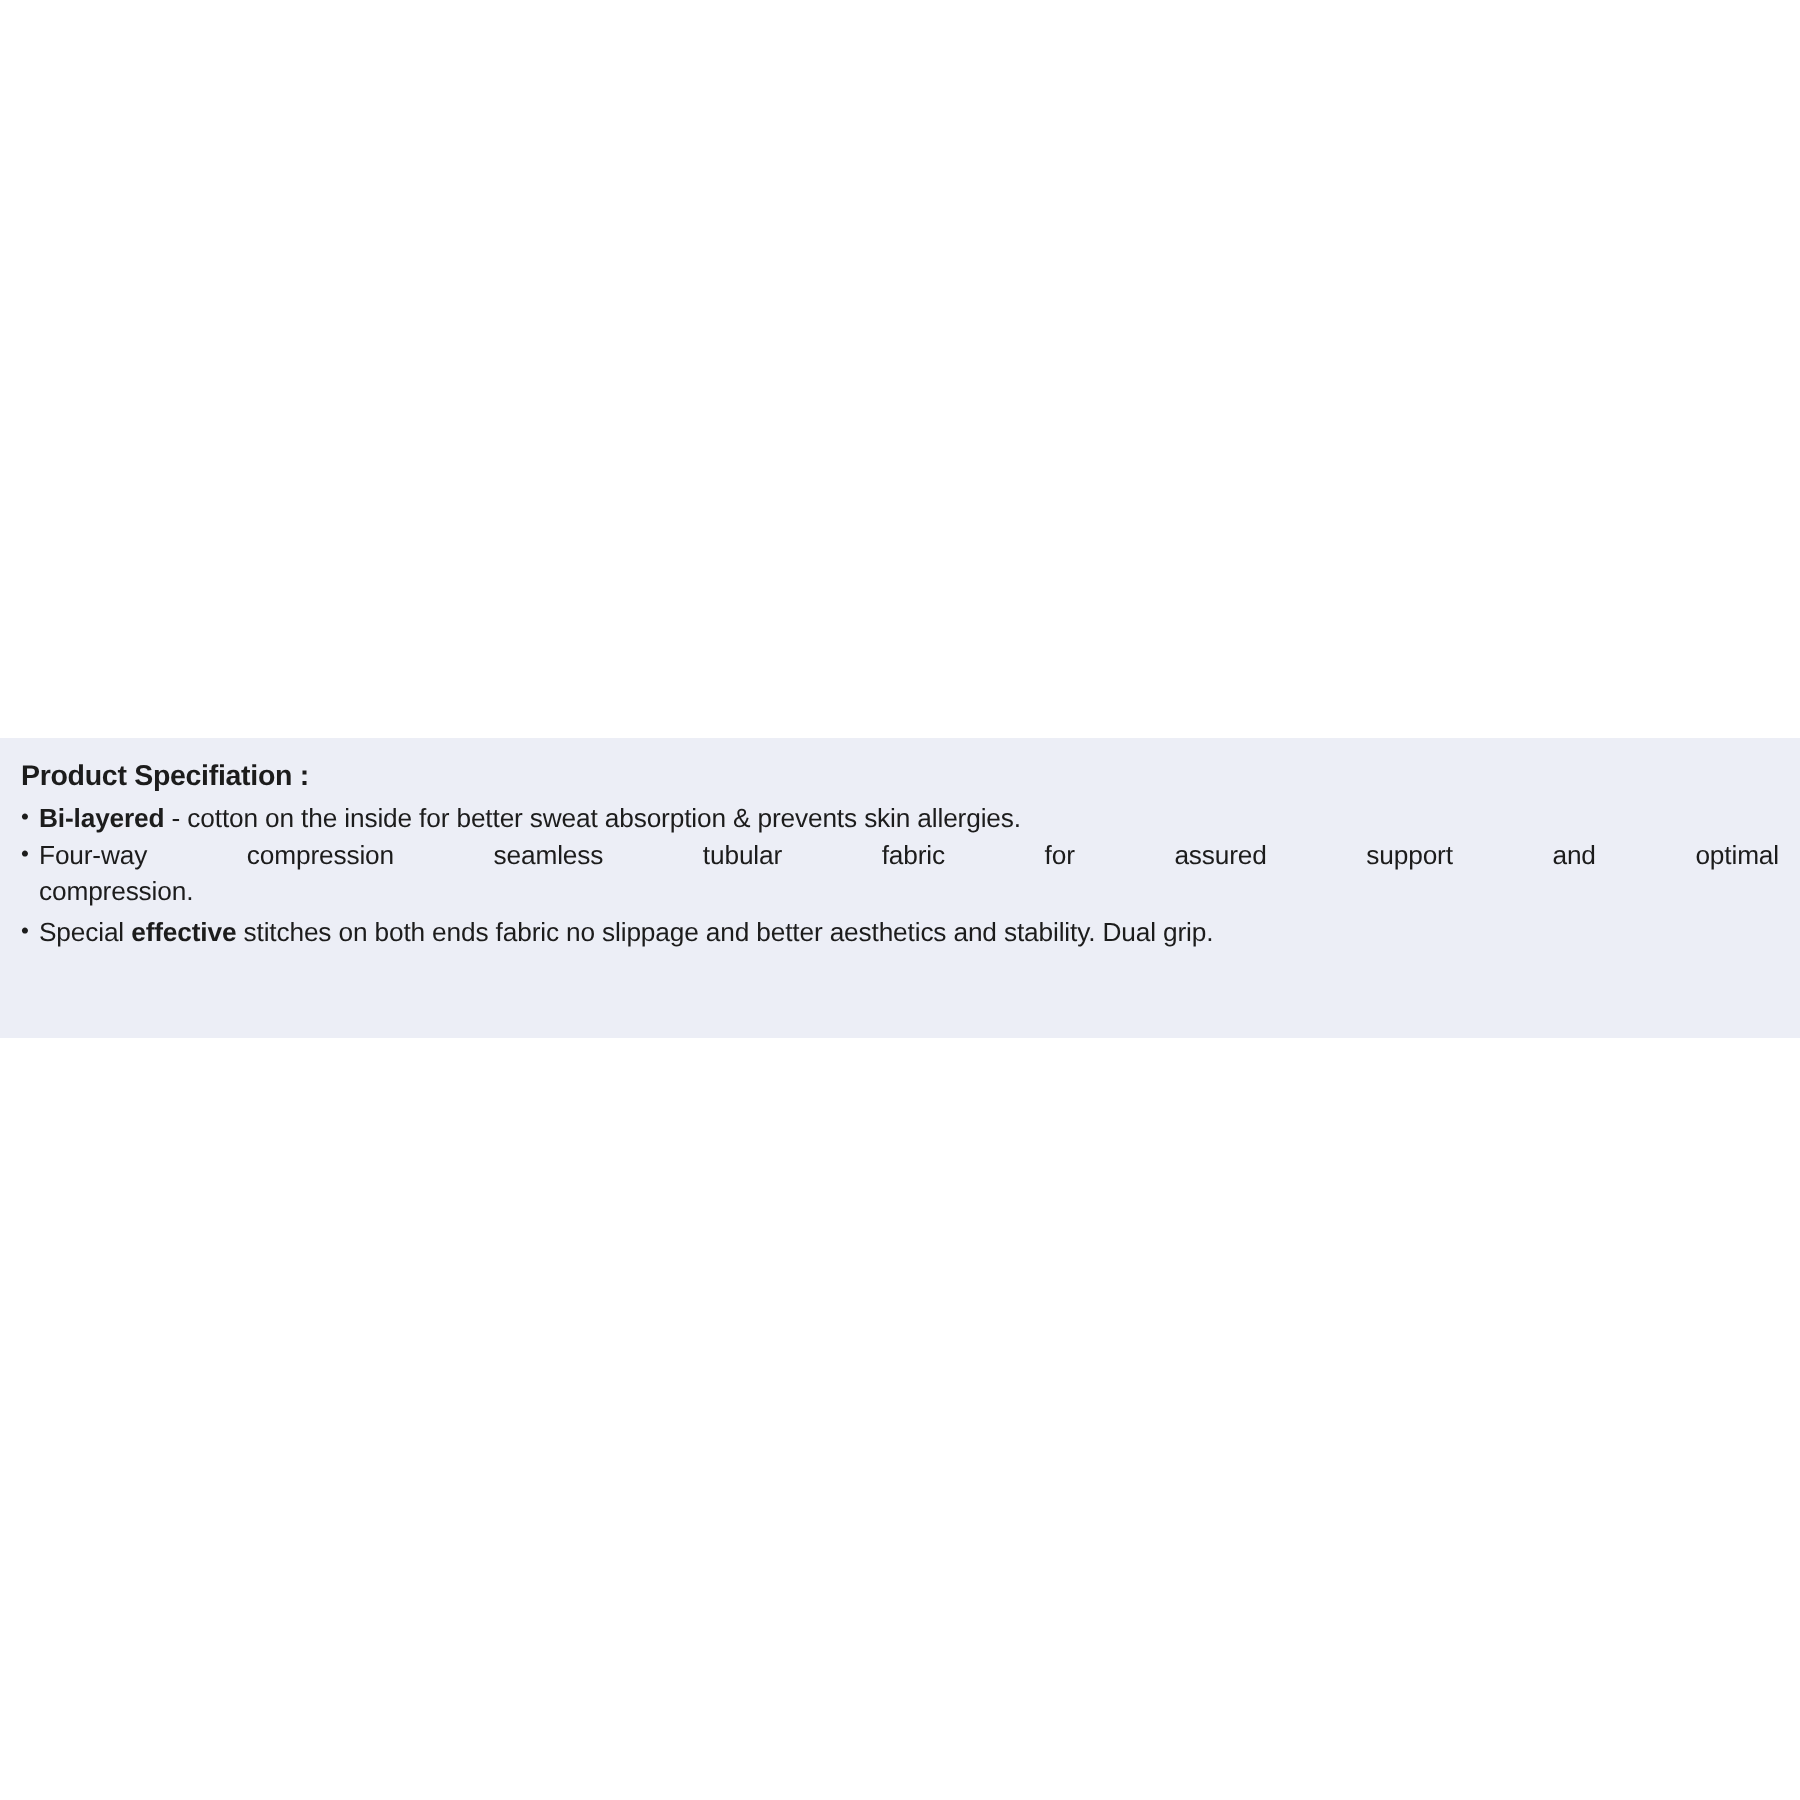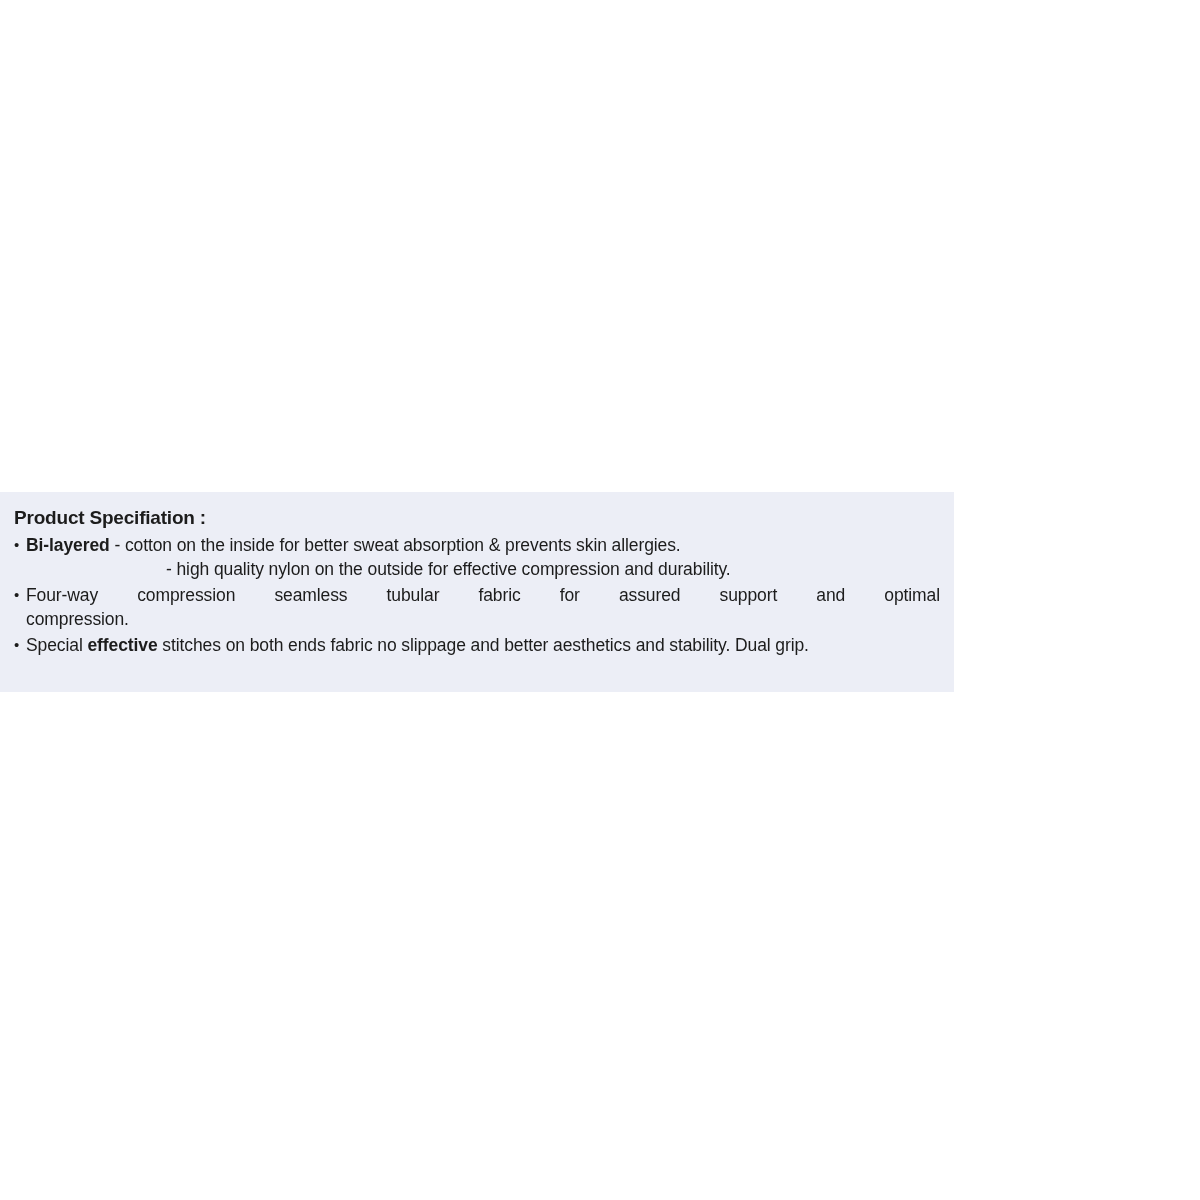--- a/index.html
+++ b/index.html
@@ -12,21 +12,21 @@
     height: 1200px;
     position: relative;
     font-family: "Liberation Sans", sans-serif;
     overflow: hidden;
   }
 
   #spec-panel {
     position: absolute;
     left: 0;
     top: 492px;
-    width: 954px;
+    width: 1200px;
     height: 200px;
     background: #eceef6;
     box-sizing: border-box;
     padding: 14px 14px 0 14px;
     color: #1c1c1c;
   }
 
   .spec-title {
     font-size: 19px;
     font-weight: bold;
@@ -85,21 +85,20 @@
 <body>
 
 <div id="spec-panel">
 
   <div class="spec-title">Product Specifiation :</div>
 
   <div class="bullet-row">
     <span class="bullet-mark">•</span>
     <span class="bullet-body">
       <span class="b-strong">Bi-layered</span><span> - cotton on the inside for better sweat absorption &amp; prevents skin allergies.</span>
-      <span class="sub-line">- high quality nylon on the outside for effective compression and durability.</span>
     </span>
   </div>
 
   <div class="bullet-row row-4way">
     <span class="bullet-mark">•</span>
     <span class="bullet-body justified">
       <span>Four-way compression seamless tubular fabric for assured support and optimal</span>
       <span class="last-line">compression.</span>
     </span>
   </div>

